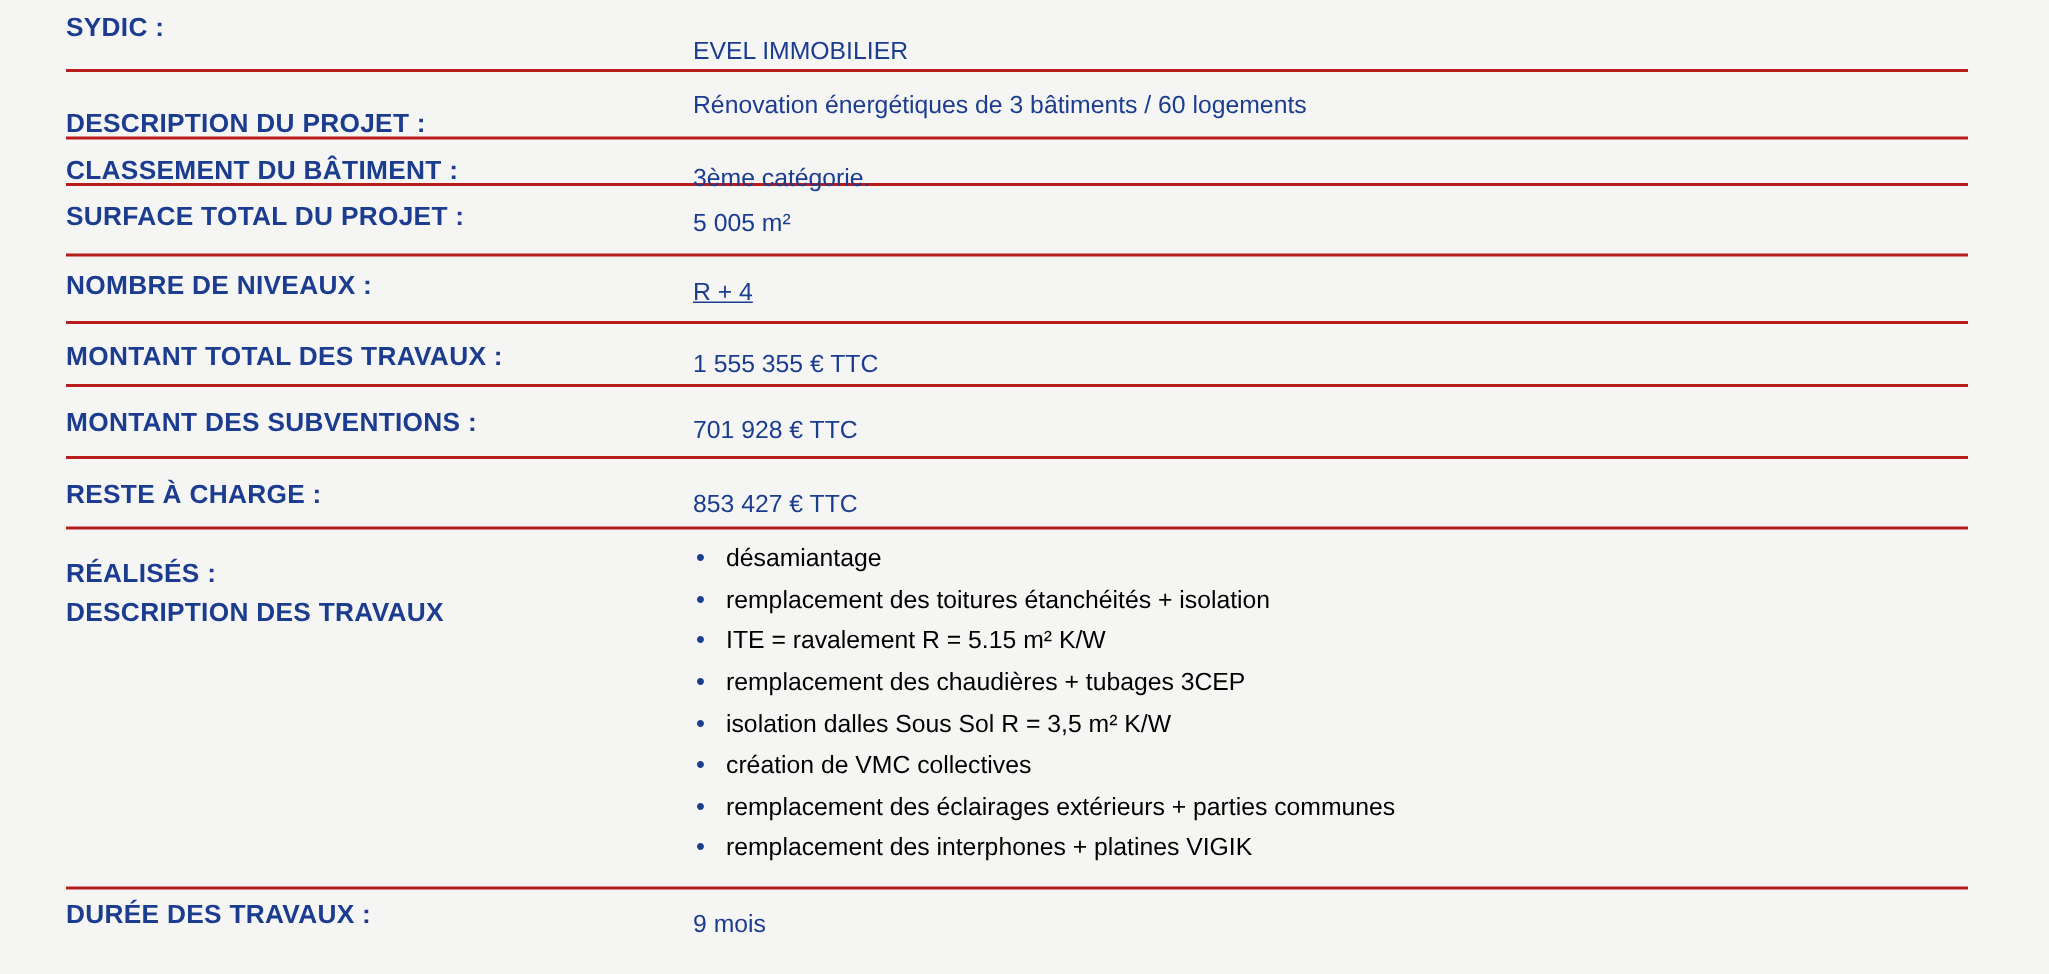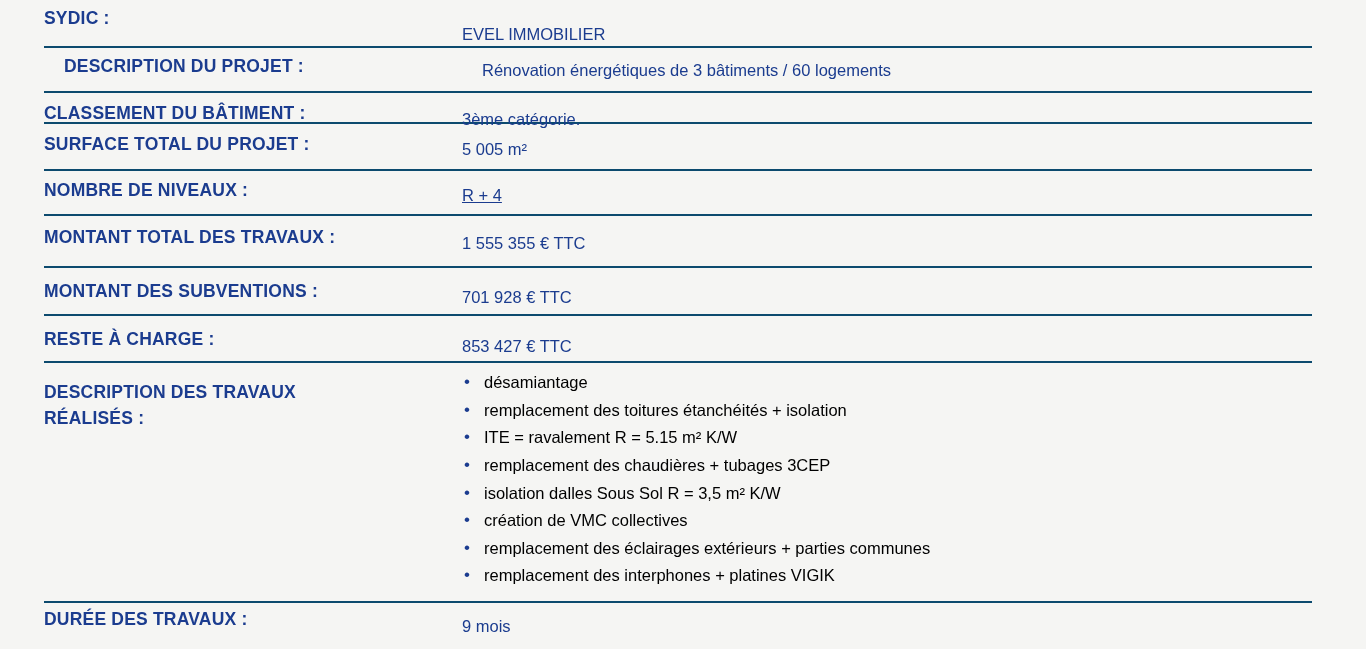--- a/index.html
+++ b/index.html
@@ -24,21 +24,21 @@
   }
   .table {
     position: absolute;
     left: 44px;
     top: 0;
     width: 1268px;
   }
   .row {
     display: flex;
     align-items: flex-start;
-    border-bottom: 2px solid #0c4a6e;
+    border-bottom: 2px solid #b91c1c;
     box-sizing: border-box;
   }
   .row:last-child {
     border-bottom: none;
   }
   .label {
     width: 418px;
     flex: 0 0 418px;
     font-weight: bold;
     font-size: 17.5px;
@@ -57,36 +57,36 @@
     padding-top: 14px;
     padding-bottom: 8px;
     box-sizing: border-box;
   }
   
   .r-syndic { height: 48px; }
   .r-syndic .label { padding-top: 8px; }
   .r-syndic .value { padding-top: 24px; }
 
   .r-desc { height: 45px; }
-  .r-desc .label { padding-top: 8px; margin-left: 20px; }
+  .r-desc .label { padding-top: 24px; }
   .r-desc .value { padding-top: 12px; }
 
   .r-class { height: 31px; }
   .r-class .label { padding-top: 10px; }
   .r-class .value { padding-top: 16px; }
 
   .r-surface { height: 47px; }
   .r-surface .label { padding-top: 10px; }
   .r-surface .value { padding-top: 15px; }
 
   .r-niveaux { height: 45px; }
   .r-niveaux .label { padding-top: 9px; }
   .r-niveaux .value { padding-top: 14px; text-decoration: underline; }
 
-  .r-montant { height: 52px; }
+  .r-montant { height: 42px; }
   .r-montant .label { padding-top: 11px; }
   .r-montant .value { padding-top: 17px; }
 
   .r-subv { height: 48px; }
   .r-subv .label { padding-top: 13px; }
   .r-subv .value { padding-top: 19px; }
 
   .r-reste { height: 47px; }
   .r-reste .label { padding-top: 13px; }
   .r-reste .value { padding-top: 20px; }
@@ -164,22 +164,22 @@
       <div class="value">701 928 € TTC</div>
     </div>
 
     <div class="row r-reste">
       <div class="label">RESTE À CHARGE :</div>
       <div class="value">853 427 € TTC</div>
     </div>
 
     <div class="row r-travaux">
       <div class="label">
+        <span class="label-line2">RÉALISÉS  :</span>
         <span class="label-line2">DESCRIPTION DES TRAVAUX</span>
-        <span class="label-line2">RÉALISÉS  :</span>
       </div>
       <div class="value">
         <ul class="works">
           <li>désamiantage</li>
           <li>remplacement des toitures étanchéités + isolation</li>
           <li>ITE = ravalement R = 5.15 m² K/W</li>
           <li>remplacement des chaudières + tubages 3CEP</li>
           <li>isolation dalles Sous Sol R = 3,5 m² K/W</li>
           <li>création de VMC collectives</li>
           <li>remplacement des éclairages extérieurs + parties communes</li>

